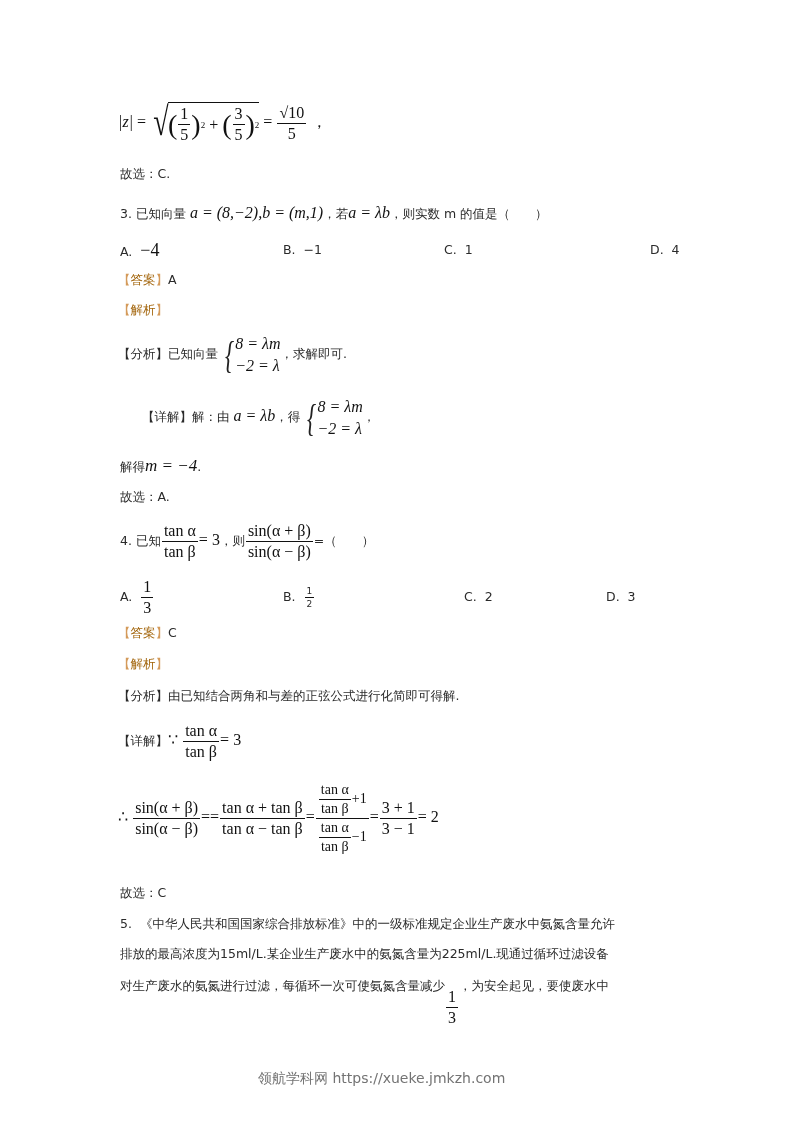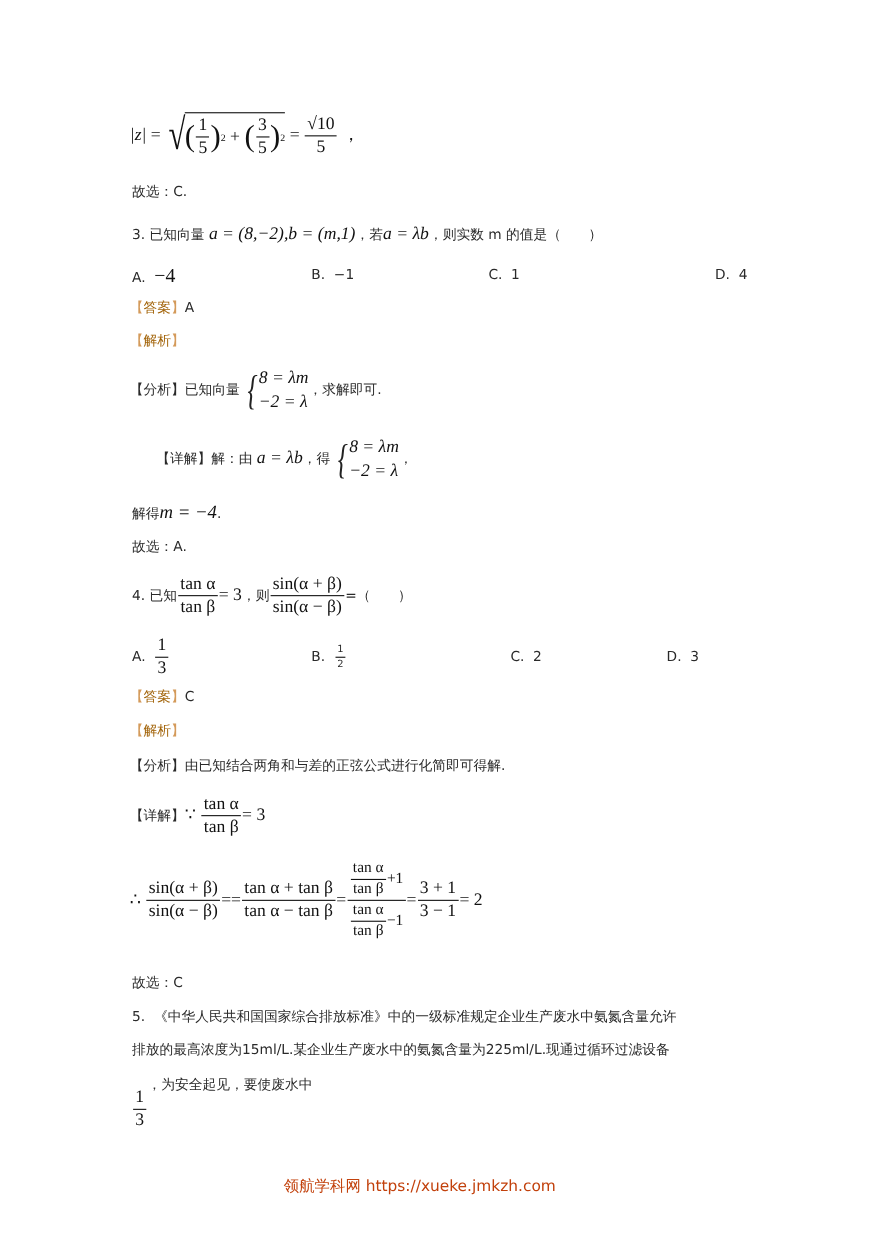--- a/index.html
+++ b/index.html
@@ -18,21 +18,21 @@
   .brace { display: inline-flex; align-items: center; vertical-align: middle; }
   .brace .bsym { font-size: 38px; line-height: 1; font-weight: 200; transform: scaleX(0.6); margin-right: -2px; color: #222; }
   .brace .lines { display: flex; flex-direction: column; line-height: 1.35; }
   .tag-blue { color: #a16207; }
   .tag-bk { color: #d49a5a; }
   .sqrt { display:inline-flex; align-items: stretch; vertical-align: middle; }
   .sqrt .rad { font-size: 40px; line-height: 1; transform: scaleX(0.7); margin-right: -4px; }
   .sqrt .body { border-top: 1px solid #111; padding-top: 2px; display: inline-flex; align-items: center; }
   .paren { font-size: 28px; font-weight: 200; vertical-align: middle; }
   sup { font-size: 9px; }
-  .footer { font-family: "DejaVu Sans", "Liberation Sans", sans-serif; font-size: 14px; color: #c2410c; }
+  .footer { font-family: "DejaVu Sans", "Liberation Sans", sans-serif; font-size: 14px; color: #737373; }
 </style>
 </head>
 <body>
 
 <div class="abs m" style="left:118px; top:102px;">
   <span class="mi">|z|</span>
   <span> = </span>
   <span class="sqrt">
     <span class="rad">√</span>
     <span class="body">
@@ -161,19 +161,19 @@
       <span class="num">3 + 1</span>
       <span class="den">3 − 1</span>
     </span><span>= 2</span>
 </div>
 
 <div class="abs cn" style="left:120px; top:885px;">故选：C</div>
 
 <div class="abs cn" style="left:120px; top:916px;"><span>5.</span>&nbsp;&nbsp;<span>《中华人民共和国国家综合排放标准》中的一级标准规定企业生产废水中氨氮含量允许</span></div>
 <div class="abs cn" style="left:120px; top:946px;">排放的最高浓度为15ml/L.某企业生产废水中的氨氮含量为225ml/L.现通过循环过滤设备</div>
 <div class="abs cn" style="left:120px; top:978px;">
-  <span class="frac m" style="vertical-align:-12px">
+  <span>对生产废水的氨氮进行过滤，每循环一次可使氨氮含量减少</span><span class="frac m" style="vertical-align:-12px">
       <span class="num">1</span>
       <span class="den">3</span>
     </span><span>，为安全起见，要使废水中</span>
 </div>
 
 <div class="abs footer" style="left:258px; top:1070px;">领航学科网 https://xueke.jmkzh.com</div>
 
 </body></html>

